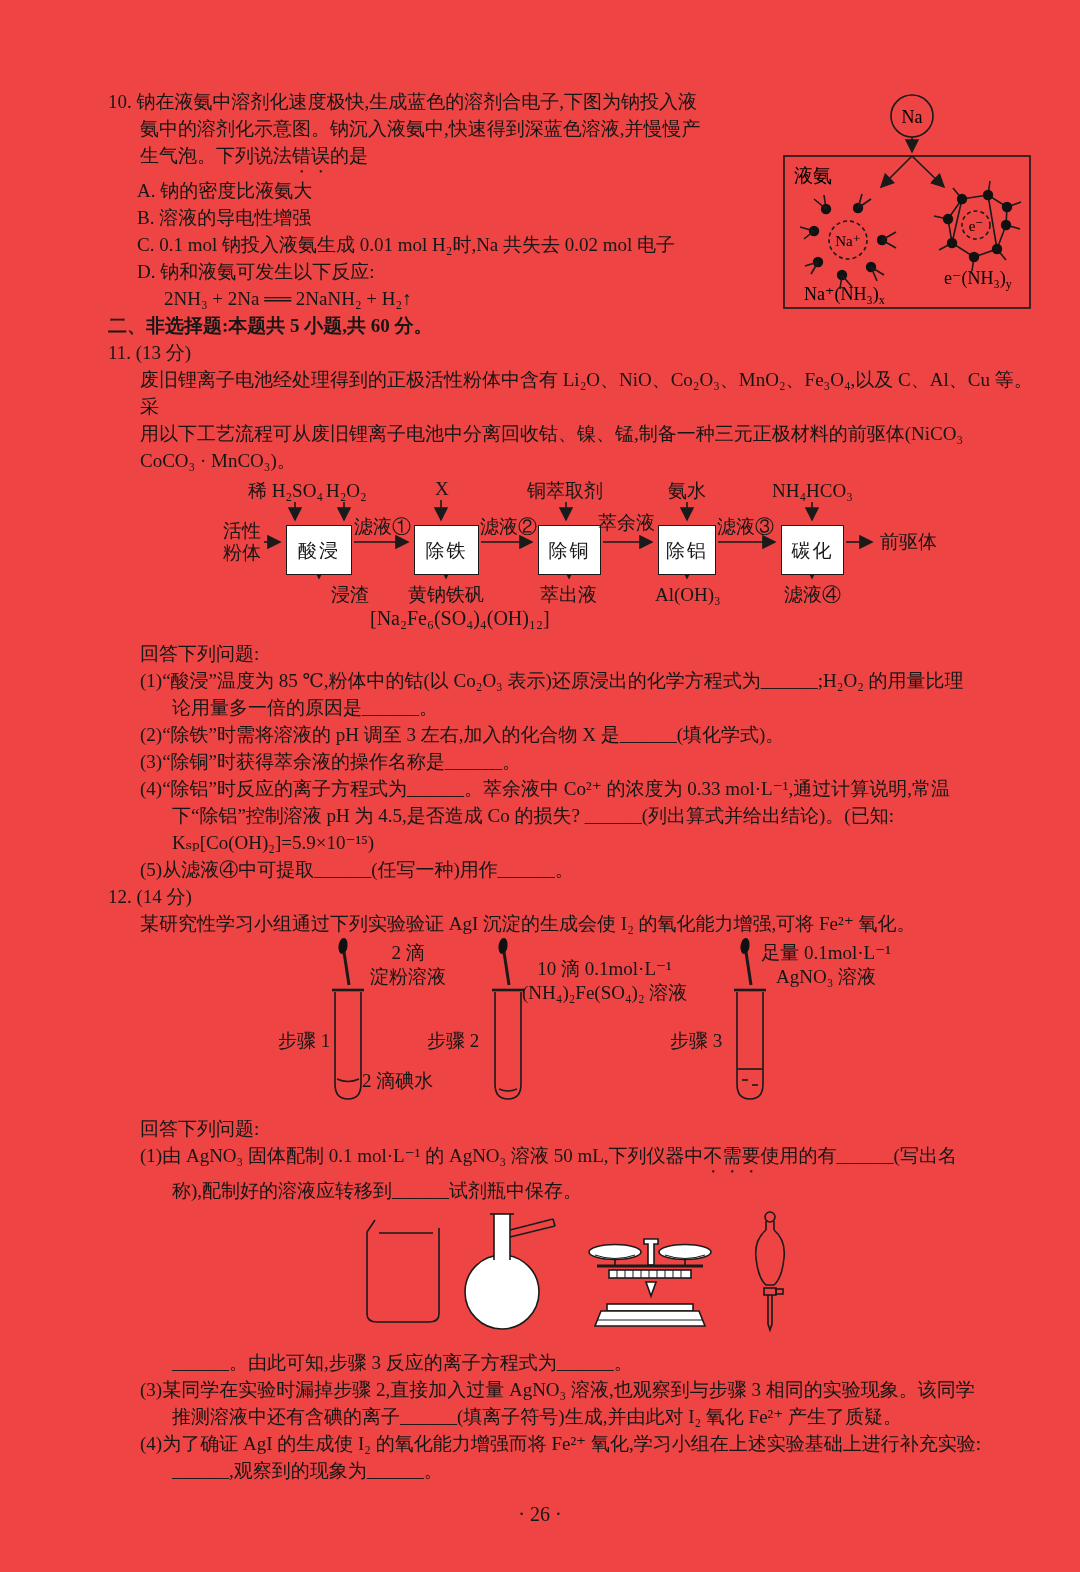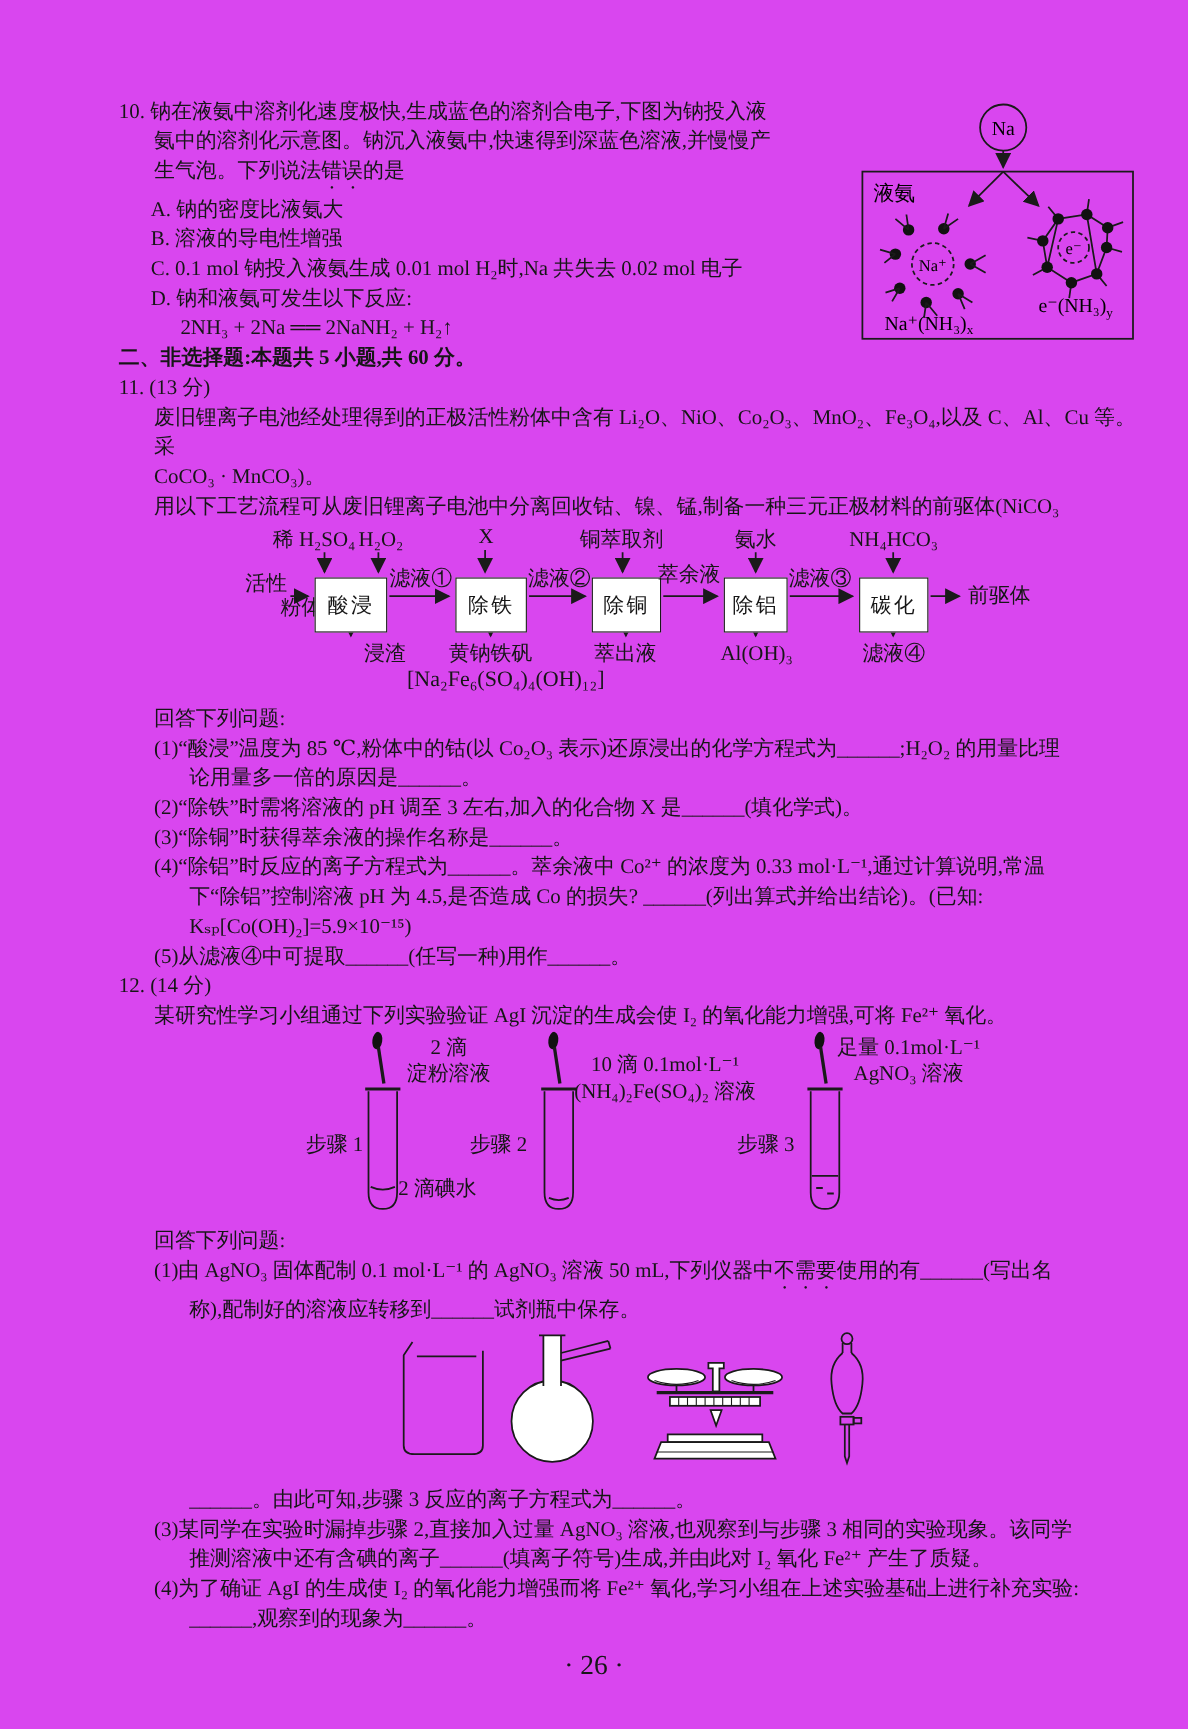--- a/index.html
+++ b/index.html
@@ -1,17 +1,17 @@
 <!DOCTYPE html>
 <html><head>
 <meta charset="utf-8">
 <style>
   html,body{margin:0;padding:0;background:#e8e8e8;}
   .page{
-    width:1080px;height:1572px;background:#d946ef;color:#161616;
+    width:1080px;height:1572px;background:#ef4444;color:#161616;
     font-family:"Liberation Serif","DejaVu Serif",serif;
     font-size:19px;line-height:27px;
     box-sizing:border-box;padding:88px 44px 0 108px;
     position:relative;overflow:hidden;margin:0 auto;
   }
   .ind1{margin-left:32px;}
   .ind2{margin-left:64px;}
   .opt{margin-left:29px;}
   .eq{margin-left:56px;}
   .bold{font-weight:bold;}
@@ -33,21 +33,21 @@
   .flowchart svg{position:absolute;left:0;top:0;}
   .small{font-size:20px;}
   
   .tubes{position:relative;height:178px;margin-left:60px;width:860px;font-size:19px;line-height:24px;}
   .tubes .lbl{position:absolute;white-space:nowrap;}
   .tubes .c{text-align:center;}
   .tubes svg{position:absolute;top:0;}
   
   .equip{margin:4px 0 6px 237px;}
   
-  .pageno{position:absolute;bottom:44px;left:0;width:100%;text-align:center;font-size:25px;}
+  .pageno{position:absolute;bottom:44px;left:0;width:100%;text-align:center;font-size:20px;}
   .stroke{fill:none;stroke:#1a1a1a;stroke-width:1.6px;}
 </style>
 </head>
 <body>
 
 <div class="page">
 
   <div class="q10">
     <div>10. 钠在液氨中溶剂化速度极快,生成蓝色的溶剂合电子,下图为钠投入液</div>
     <div class="ind1">氨中的溶剂化示意图。钠沉入液氨中,快速得到深蓝色溶液,并慢慢产</div>
@@ -112,22 +112,22 @@
       <text x="26" y="210" font-size="18"><tspan>Na⁺(NH₃)</tspan><tspan dy="4" font-size="12">x</tspan></text>
       <text x="166" y="194" font-size="18"><tspan>e⁻(NH₃)</tspan><tspan dy="4" font-size="12">y</tspan></text>
     </svg>
   </div>
 
   <div class="bold">二、非选择题:本题共 5 小题,共 60 分。</div>
 
   <div>
     <div>11. (13 分)</div>
     <div class="ind1">废旧锂离子电池经处理得到的正极活性粉体中含有 Li₂O、NiO、Co₂O₃、MnO₂、Fe₃O₄,以及 C、Al、Cu 等。采</div>
+    <div class="ind1">用以下工艺流程可从废旧锂离子电池中分离回收钴、镍、锰,制备一种三元正极材料的前驱体(NiCO₃</div>
     <div class="ind1">CoCO₃ · MnCO₃)。</div>
-    <div class="ind1">用以下工艺流程可从废旧锂离子电池中分离回收钴、镍、锰,制备一种三元正极材料的前驱体(NiCO₃</div>
 
     <div class="flowchart">
       <svg width="800" height="158">
         <defs>
           <marker id="fa" markerWidth="10" markerHeight="9" refX="8" refY="4.5" orient="auto">
             <path d="M0,0 L9,4.5 L0,9 Z" fill="#1a1a1a"></path>
           </marker>
         </defs>
         <g class="stroke" style="stroke-width:1.6">
           <line x1="86" y1="62" x2="102" y2="62" marker-end="url(#fa)"></line>
@@ -151,21 +151,21 @@
       </svg>
 
       <span class="lbl" style="left:70px;top:0;">稀 H₂SO₄</span>
       <span class="lbl" style="left:148px;top:0;">H₂O₂</span>
       <span class="lbl" style="left:257px;top:-2px;">X</span>
       <span class="lbl" style="left:349px;top:0;">铜萃取剂</span>
       <span class="lbl" style="left:490px;top:0;">氨水</span>
       <span class="lbl bold" style="left:594px;top:0;font-weight:normal;">NH₄HCO₃</span>
 
       <span class="lbl" style="left:45px;top:40px;">活性</span>
-      <span class="lbl" style="left:45px;top:62px;margin-left:32px;">粉体</span>
+      <span class="lbl" style="left:45px;top:62px;">粉体</span>
 
       <div class="box" style="left:108px;width:66px;">酸浸</div>
       <div class="box" style="left:236px;width:65px;">除铁</div>
       <div class="box" style="left:360px;width:63px;">除铜</div>
       <div class="box" style="left:480px;width:58px;">除铝</div>
       <div class="box" style="left:603px;width:63px;">碳化</div>
 
       <span class="lbl" style="left:176px;top:36px;">滤液①</span>
       <span class="lbl" style="left:302px;top:36px;">滤液②</span>
       <span class="lbl" style="left:420px;top:32px;">萃余液</span>

